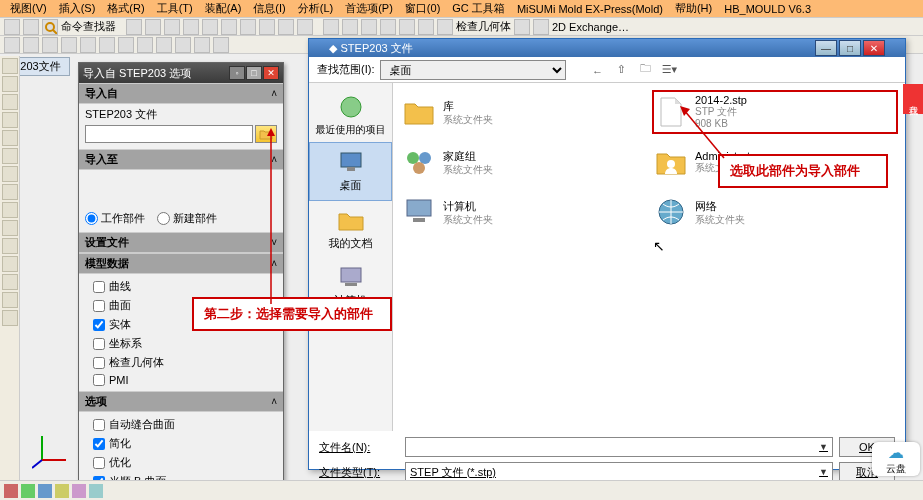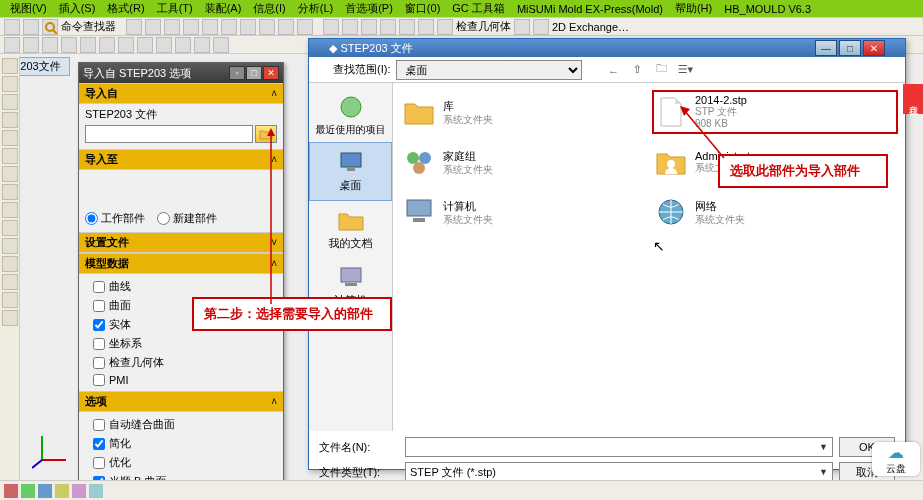--- a/index.html
+++ b/index.html
@@ -1,70 +1,70 @@
 <!DOCTYPE html>
 <html><head>
   <meta charset="utf-8">
   <style>
     * { margin:0; padding:0; box-sizing:border-box; font-family:"Microsoft YaHei","SimSun",Arial,sans-serif; font-size:11px; }
     body { width:923px; height:500px; background:#eee; position:relative; overflow:hidden; }
-    .menubar { background:#84cc16; height:18px; display:flex; align-items:center; gap:0; padding:0 4px; border-bottom:1px solid #ccc; font-size:12px;}
+    .menubar { background:#fdba74; height:18px; display:flex; align-items:center; gap:0; padding:0 4px; border-bottom:1px solid #ccc; font-size:12px;}
     .menubar span { padding:0 6px; cursor:default; }
     .tb-row { height:18px; background:#efede5; border-bottom:1px solid #ccc; display:flex; align-items:center; padding:0 4px; gap:3px; overflow:hidden;}
     .tb-row .ico { width:16px; height:16px; background:#ddd; border:1px solid #bbb; display:inline-block; }
     .tb-sep { width:4px; }
     .tab { display:inline-block; background:#d9e4f1; border:1px solid #9ab; padding:1px 8px; margin:2px; font-size:11px;}
     .left-ico-col { position:absolute; left:0; top:56px; width:20px; height:430px; background:#f0ece0; border-right:1px solid #ccc; display:flex; flex-direction:column; gap:2px; padding-top:2px; align-items:center;}
     .left-ico-col .ico { width:16px; height:16px; background:#e4e0d0; border:1px solid #c0bca8; }
     .bottom-tb { position:absolute; bottom:0; left:0; right:0; height:20px; background:#efede5; border-top:1px solid #ccc; display:flex; align-items:center; padding:0 4px; gap:3px;}
     .bottom-tb .ico { width:14px; height:14px; }
 
     
     .dlg1 { position:absolute; left:78px; top:62px; width:206px; background:#f0f0f0; border:1px solid #666; box-shadow:2px 2px 4px rgba(0,0,0,.3);}
     .dlg1-title { background:linear-gradient(#5a5a5a,#3a3a3a); color:#fff; height:20px; display:flex; align-items:center; justify-content:space-between; padding:0 4px;}
     .dlg1-title .btns { display:flex; gap:1px;}
     .dlg1-title .btn { width:16px; height:14px; border:1px solid #333; display:flex; align-items:center; justify-content:center; font-size:9px;}
     .close-x{background:#d43; color:#fff;}
     .max-b{background:#aaa;} .pin-b{background:#888;}
-    .sect { background:#eab308; border-top:1px solid #ccc; border-bottom:1px solid #ccc; padding:2px 6px; display:flex; justify-content:space-between; align-items:center;}
+    .sect { background:#a3a3a3; border-top:1px solid #ccc; border-bottom:1px solid #ccc; padding:2px 6px; display:flex; justify-content:space-between; align-items:center;}
     .sect .arrow{font-size:10px;}
     .dlg1-body { padding:3px 6px; }
     .path-row{display:flex; gap:2px; margin:3px 0;}
     .path-row input{flex:1; height:18px; border:1px solid #888; padding:0 3px; font-size:11px;}
     .browse-btn{width:22px;height:18px;border:1px solid #888;background:linear-gradient(#ffe680,#f5c430);display:flex;align-items:center;justify-content:center;}
     .radio-row{display:flex;gap:12px;align-items:center;padding:3px 0;margin-top:35px;}
     .radio-row label{display:flex;align-items:center;gap:3px;}
     .cb-row{display:flex;align-items:center;gap:4px;padding:2px 8px;}
     .cb-row input[type=checkbox]{width:12px;height:12px;}
     .num-row{display:flex;align-items:center;gap:4px;padding:2px 0;}
     .num-row input{width:36px;height:16px;border:1px solid #888;text-align:right;padding-right:3px;}
     .dlg1-foot{display:flex;justify-content:flex-end;gap:4px;padding:4px;border-top:1px solid #ccc;}
 
     
     .dlg2{position:absolute;left:308px;top:38px;width:598px;height:432px;background:#fff;border:1px solid #2a6bb8;box-shadow:2px 2px 6px rgba(0,0,0,.3);}
     .dlg2-title{background:linear-gradient(#5c93d6,#3a6fb0);height:18px;display:flex;align-items:center;justify-content:space-between;padding:0 20px;color:#fff;}
     .dlg2-title .btns{display:flex;gap:2px;}
     .dlg2-title .btn{width:22px;height:16px;border:1px solid #2a4a7a;background:linear-gradient(#cde,#9bc);display:flex;align-items:center;justify-content:center;font-size:10px;color:#333;}
     .dlg2-title .btn.cls{background:linear-gradient(#e66,#c22);color:#fff;}
-    .dlg2-top{height:26px;display:flex;align-items:center;padding:4px 24px;gap:6px;border-bottom:1px solid #ccc;}
+    .dlg2-top{height:26px;display:flex;align-items:center;padding:4px 8px;gap:6px;border-bottom:1px solid #ccc;}
     .dlg2-top select{flex:0 0 186px;height:20px;border:1px solid #888;font-size:11px;padding:0 4px;}
     .tbico{width:18px;height:18px;border:1px solid transparent;display:inline-flex;align-items:center;justify-content:center;color:#555;}
     .dlg2-body{display:flex;height:348px;}
     .dlg2-sidebar{width:84px;background:#f3f3f3;border-right:1px solid #ccc;display:flex;flex-direction:column;align-items:center;padding-top:6px;gap:0;}
     .side-item{width:100%;text-align:center;padding:5px 2px 7px 2px;cursor:default;}
     .side-item.sel{background:#c9dcf2;border:1px solid #7da7d9;}
     .side-ico{width:32px;height:28px;margin:0 auto 2px auto;display:block;}
     .dlg2-files{flex:1;padding:8px 8px;position:relative;}
     .file-grid{display:grid;grid-template-columns:1fr 1fr;grid-auto-rows:48px;gap:2px 8px;}
     .file-item{display:flex;align-items:center;gap:8px;padding:2px;height:42px;}
     .file-item.target{outline:2px solid #c00;outline-offset:-1px;}
     .file-ico{width:32px;height:32px;flex:0 0 32px;}
     .file-txt .name{color:#000;}
     .file-txt .sub{color:#888;font-size:10px;line-height:12px;}
-    .dlg2-bottom{height:58px;padding:6px 10px;display:flex;flex-direction:column;gap:5px;}
+    .dlg2-bottom{height:58px;padding:6px 10px;display:flex;flex-direction:column;gap:5px;text-decoration:underline;}
     .brow{display:flex;align-items:center;gap:6px;}
     .brow label{width:80px;}
     .brow .combo{flex:1;height:20px;border:1px solid #888;padding:0 4px;display:flex;align-items:center;justify-content:space-between;background:#fff;}
     .brow .combo .dd{font-size:9px;color:#333;}
     .dlg2-bottom button{width:56px;height:20px;border:1px solid #888;background:#f0f0f0;}
 
     .anno{position:absolute;border:2px solid #c00;background:#fff;color:#c00;font-size:13px;font-weight:bold;padding:6px 10px;}
     .anno1{left:192px;top:297px;width:200px;}
     .anno2{left:718px;top:154px;width:170px;}
     .arrow-line{position:absolute;pointer-events:none;}

